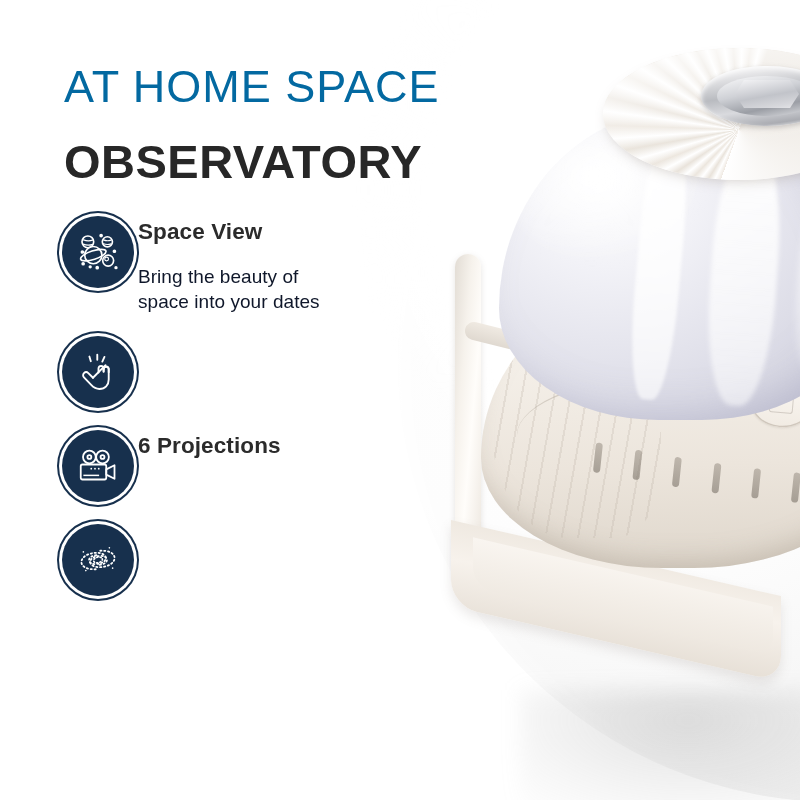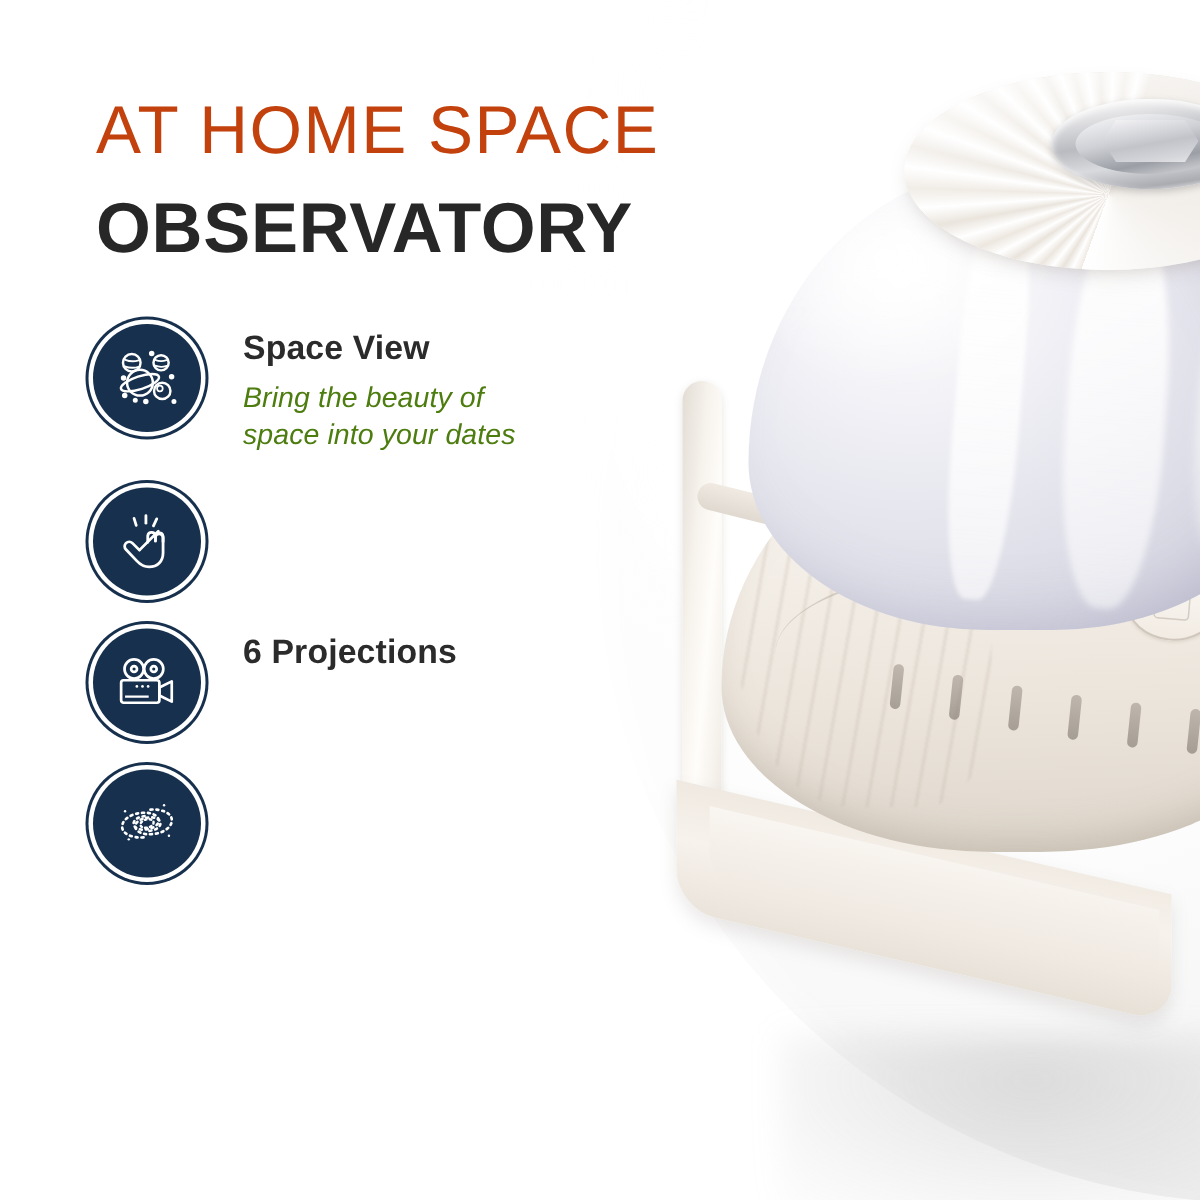--- a/index.html
+++ b/index.html
@@ -200,48 +200,48 @@
   }
 
   
   .content{position:absolute;left:0;top:0;width:470px;height:800px;}
 
   .headline{
     position:absolute;left:64px;top:60px;width:420px;
   }
   .headline .line1{
     font-size:45px;line-height:54px;letter-spacing:1px;
-    font-weight:300;color:#c2410c;white-space:nowrap;
+    font-weight:300;color:#0369a1;white-space:nowrap;
   }
   .headline .line2{
     font-size:47px;line-height:56px;letter-spacing:.5px;
-    font-weight:800;color:#272727;white-space:nowrap;margin-top:10px;
+    font-weight:800;color:#272727;white-space:nowrap;margin-top:20px;
   }
 
   .features{position:absolute;left:62px;top:216px;width:410px;}
   .feature{
-    display:flex;align-items:flex-start;gap:28px;
+    display:flex;align-items:flex-start;gap:4px;
     margin-bottom:22px;
   }
   .badge{
     flex:0 0 auto;width:72px;height:72px;border-radius:50%;
     background:#17304d;
     position:relative;
     box-shadow:0 0 0 3px #ffffff, 0 0 0 5px #17304d;
     display:flex;align-items:center;justify-content:center;
   }
   .badge svg{display:block;}
   .ftext{padding-top:2px;}
   .ftitle{
     font-size:22.5px;font-weight:700;color:#2b2b2b;line-height:27px;
     letter-spacing:.1px;white-space:nowrap;
   }
   .fdesc{
-    font-size:19px;font-weight:400;color:#4d7c0f;line-height:25px;
-    letter-spacing:.05px;margin-top:8px;font-style:italic;
+    font-size:19px;font-weight:400;color:#0f172a;line-height:25px;
+    letter-spacing:.05px;margin-top:19px;
   }
   .fdesc span{display:block;white-space:nowrap;}
 </style>
 </head>
 <body>
 
 <div class="photo-stage">
   <div class="photo-circle"></div>
   <div class="photo-arc"></div>
   <div class="photo-circle-glow"></div>

